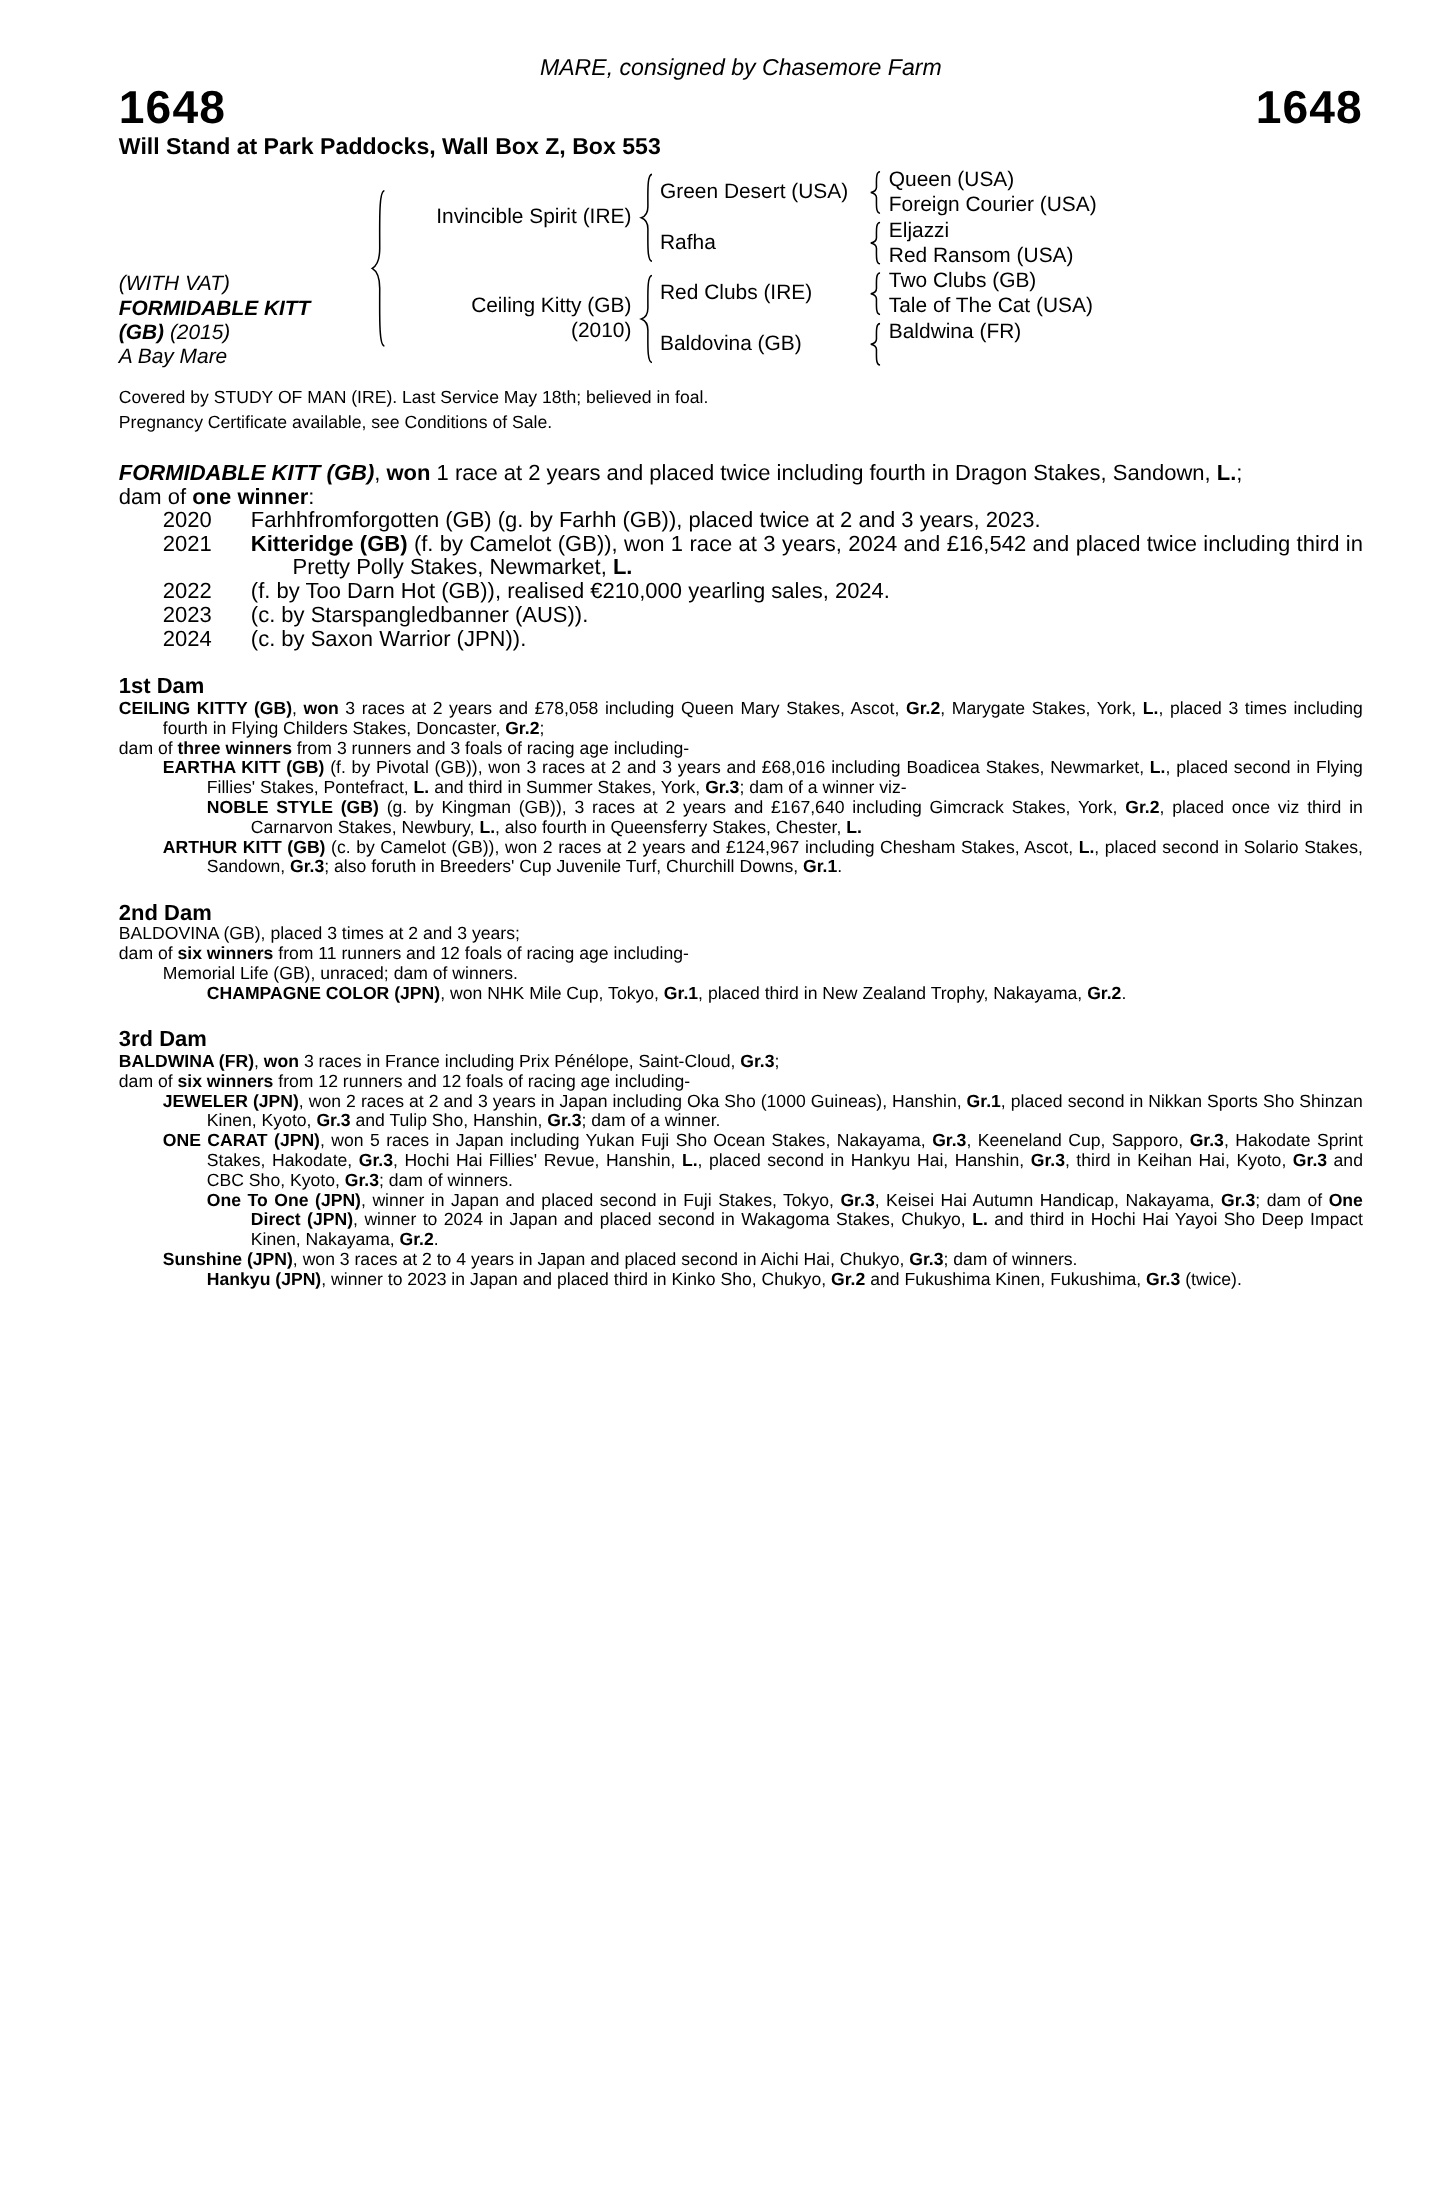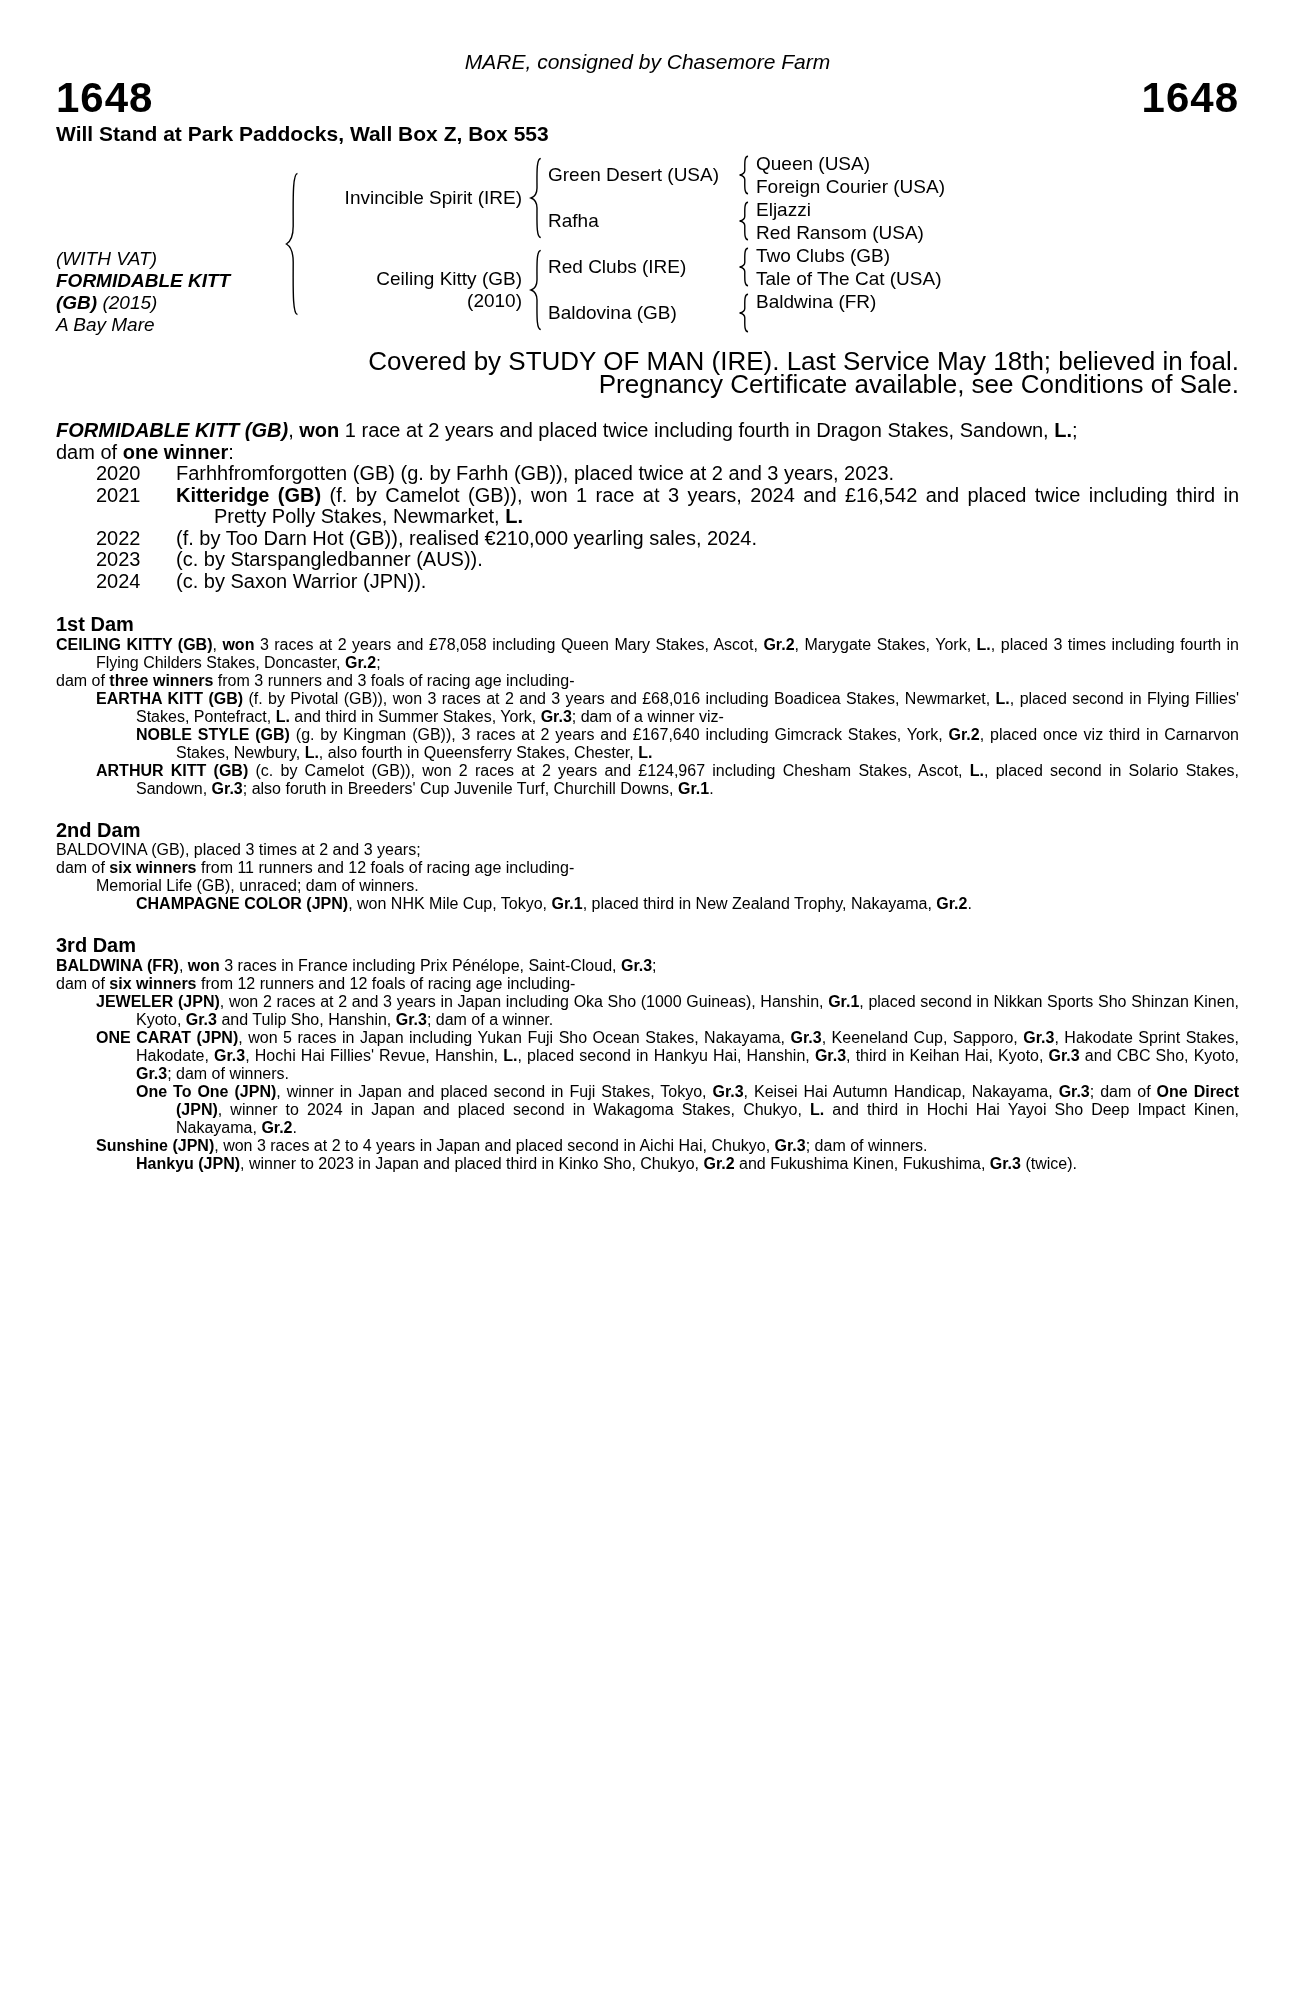--- a/index.html
+++ b/index.html
@@ -3,21 +3,21 @@
 <meta charset="utf-8">
 <style>
   * { box-sizing: border-box; }
   html, body { margin: 0; padding: 0; background: #ffffff; }
   body {
     width: 1315px; height: 2000px;
     font-family: "Liberation Sans", sans-serif;
     color: #000000;
     -webkit-font-smoothing: antialiased;
   }
-  .page { width: 1315px; height: 1648px; padding: 50px 76px 0 56px; overflow: hidden; }
+  .page { width: 1315px; height: 1648px; padding: 50px 76px 0 108px; overflow: hidden; }
 
   
   .consignor { text-align: center; font-style: italic; font-size: 21px; line-height: 24px; }
   .lot-row { display: flex; justify-content: space-between; align-items: baseline; margin-top: 2px; }
   .lot { font-size: 42px; font-weight: bold; line-height: 44px; letter-spacing: 1px; }
   .stand { font-weight: bold; font-size: 21px; line-height: 24px; margin-top: 2px; }
 
   
   .pedigree { display: flex; margin-top: 6px; font-size: 19px; }
   .ped-info { width: 222px; display: flex; flex-direction: column; justify-content: flex-end; font-style: italic; }
@@ -32,21 +32,21 @@
   .cell.g2 { height: 46px; }
   .cell.g3 { height: 23px; }
   .brace-col { width: 26px; display: flex; flex-direction: column; align-items: center; }
   .brace-cell { display: flex; align-items: center; justify-content: center; }
   .brace-cell.l { height: 184px; }
   .brace-cell.m { height: 92px; }
   .brace-cell.s { height: 46px; }
   .brace-cell svg { display: block; }
 
   
-  .covered { text-align: right; font-size: 26px; line-height: 23px; margin-top: 14px; }
+  .covered { text-align: left; font-size: 16px; line-height: 23px; margin-top: 14px; }
 
   
   .bodytext { margin-top: 24px; font-size: 20px; line-height: 21.5px; }
   .para { margin: 0; text-align: justify; }
   .hang0 { padding-left: 40px; text-indent: -40px; }
   .ind1 { margin-left: 40px; padding-left: 40px; text-indent: -40px; }
   .ind2 { margin-left: 80px; padding-left: 40px; text-indent: -40px; }
   .produce-row { display: flex; padding-left: 40px; }
   .produce-year { width: 80px; flex-shrink: 0; }
   .produce-text { flex: 1; padding-left: 38px; text-indent: -38px; text-align: justify; margin: 0; }

